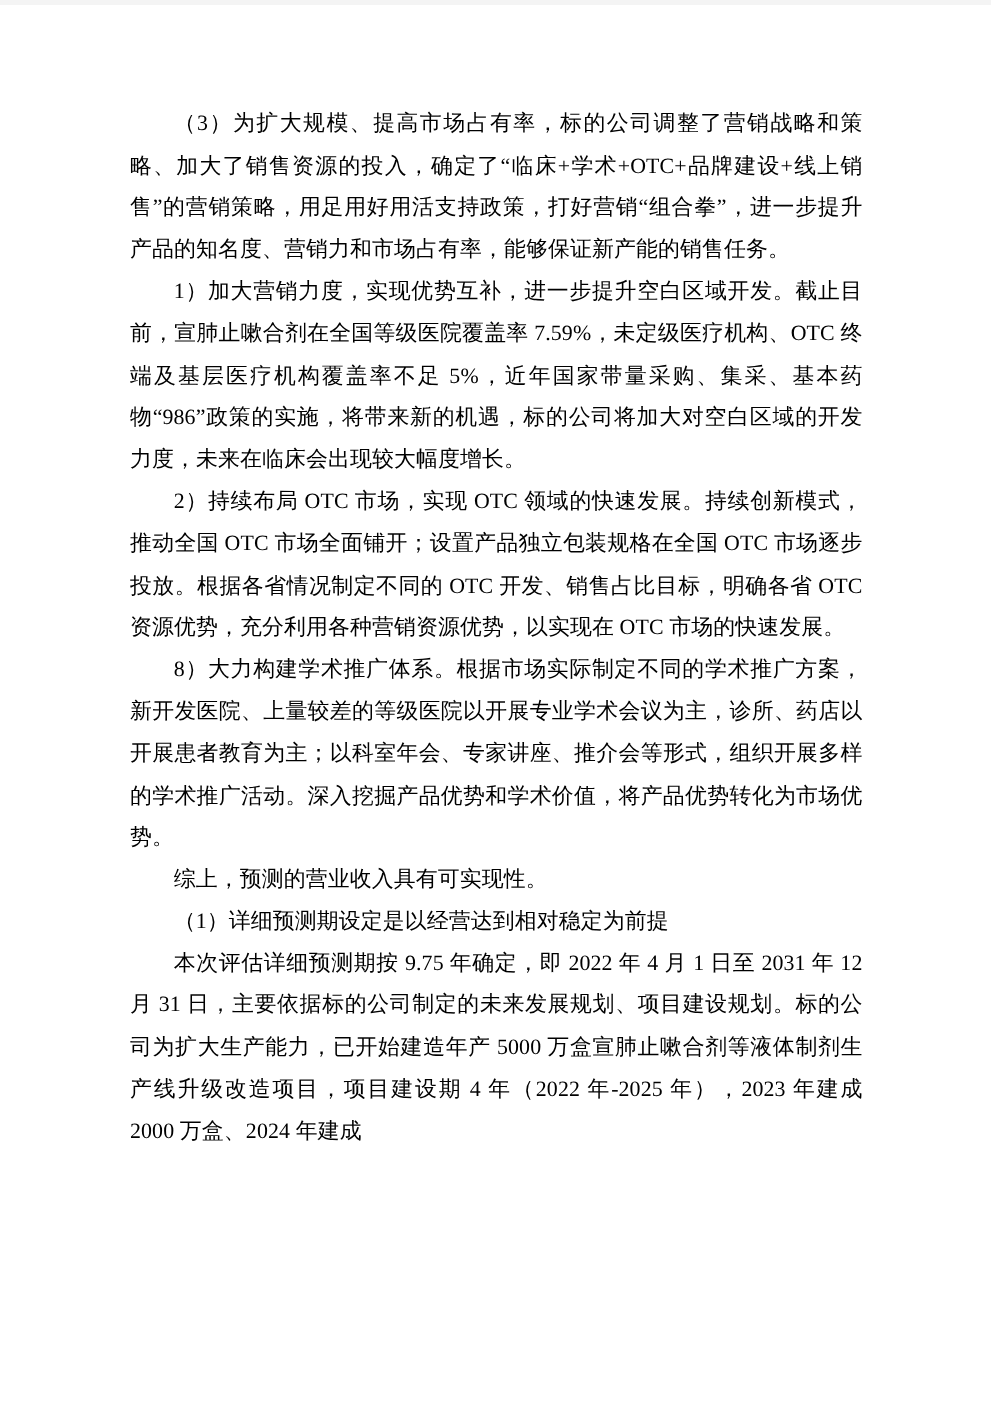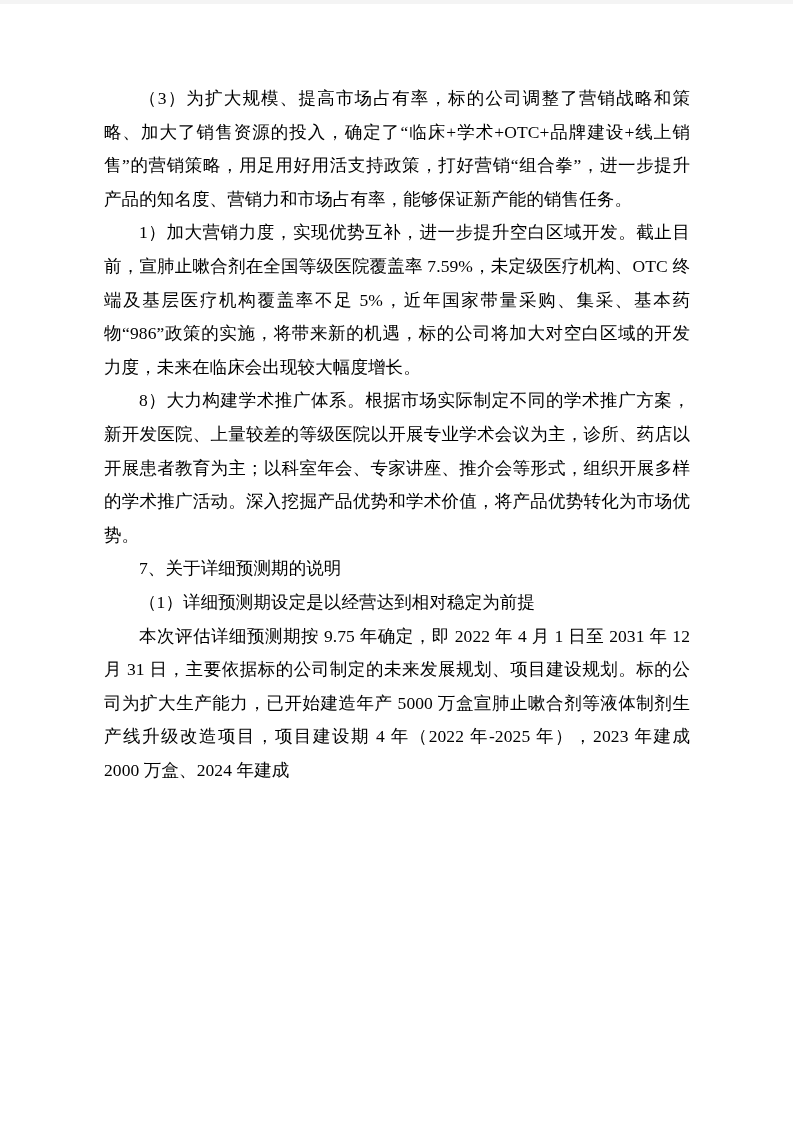--- a/index.html
+++ b/index.html
@@ -50,18 +50,19 @@
     color: #000000;
   }
 </style>
 </head>
 <body>
 
 <div class="page">
   <div class="page-body">
     <p class="indent">（3）为扩大规模、提高市场占有率，标的公司调整了营销战略和策略、加大了销售资源的投入，确定了“临床+学术+OTC+品牌建设+线上销售”的营销策略，用足用好用活支持政策，打好营销“组合拳”，进一步提升产品的知名度、营销力和市场占有率，能够保证新产能的销售任务。</p>
     <p class="indent">1）加大营销力度，实现优势互补，进一步提升空白区域开发。截止目前，宣肺止嗽合剂在全国等级医院覆盖率 7.59%，未定级医疗机构、OTC 终端及基层医疗机构覆盖率不足 5%，近年国家带量采购、集采、基本药物“986”政策的实施，将带来新的机遇，标的公司将加大对空白区域的开发力度，未来在临床会出现较大幅度增长。</p>
+    <p class="indent">2）持续布局 OTC 市场，实现 OTC 领域的快速发展。持续创新模式，推动全国 OTC 市场全面铺开；设置产品独立包装规格在全国 OTC 市场逐步投放。根据各省情况制定不同的 OTC 开发、销售占比目标，明确各省 OTC 资源优势，充分利用各种营销资源优势，以实现在 OTC 市场的快速发展。</p>
     <p class="indent">8）大力构建学术推广体系。根据市场实际制定不同的学术推广方案，新开发医院、上量较差的等级医院以开展专业学术会议为主，诊所、药店以开展患者教育为主；以科室年会、专家讲座、推介会等形式，组织开展多样的学术推广活动。深入挖掘产品优势和学术价值，将产品优势转化为市场优势。</p>
-    <p class="indent">7、关于详细预测期的说明</p>
+    <p class="indent">综上，预测的营业收入具有可实现性。</p>
     <p class="indent">（1）详细预测期设定是以经营达到相对稳定为前提</p>
     <p class="indent">本次评估详细预测期按 9.75 年确定，即 2022 年 4 月 1 日至 2031 年 12 月 31 日，主要依据标的公司制定的未来发展规划、项目建设规划。标的公司为扩大生产能力，已开始建造年产 5000 万盒宣肺止嗽合剂等液体制剂生产线升级改造项目，项目建设期 4 年（2022 年-2025 年），2023 年建成 2000 万盒、2024 年建成</p>
   </div>
 </div>
 
 </body></html>

